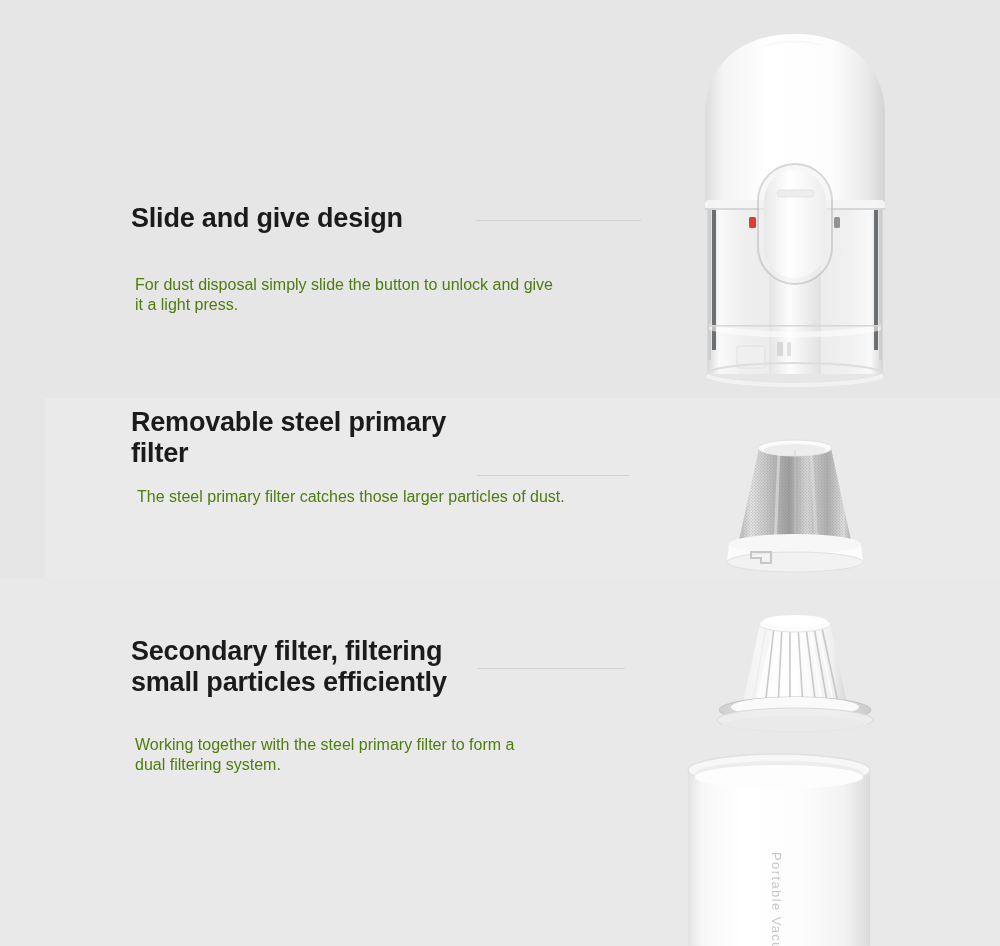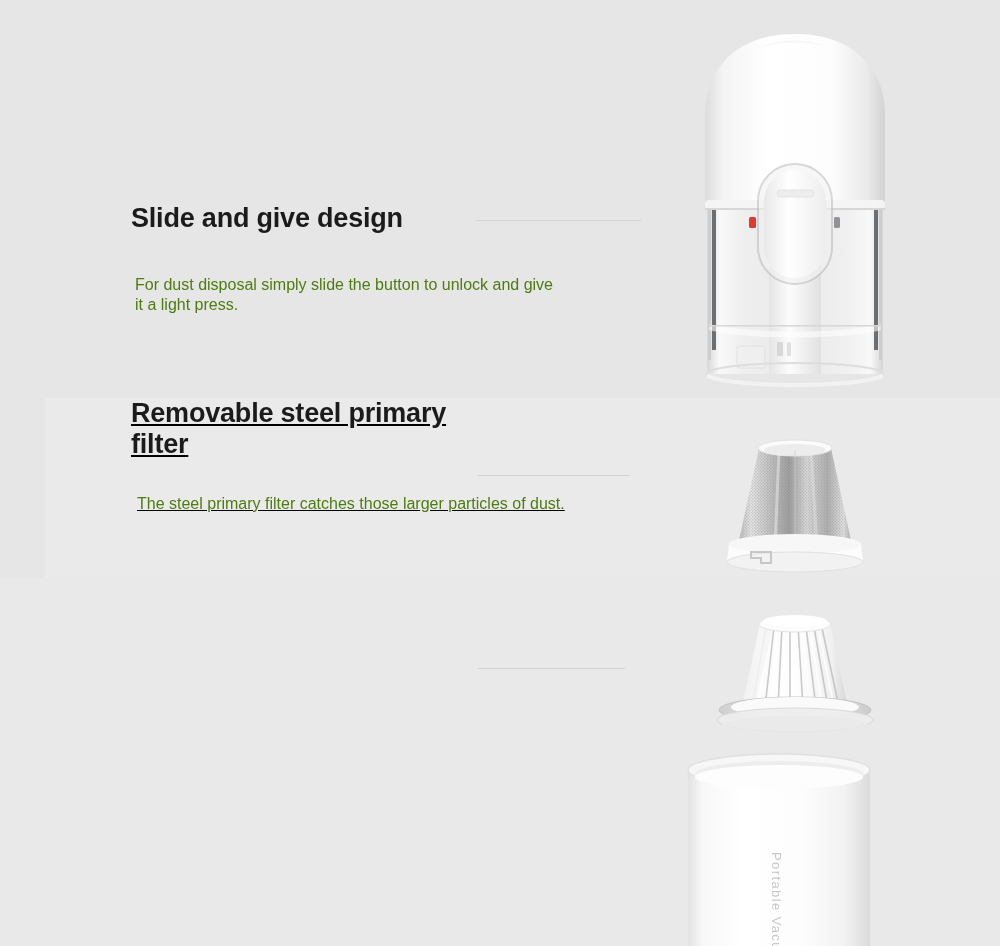--- a/index.html
+++ b/index.html
@@ -71,22 +71,22 @@
     font-size: 16px;
     line-height: 20px;
     font-weight: normal;
     color: #4d7c0f;
     white-space: pre-line;
   }
 
   #feature-1 { top: 203px; }
   #feature-1 .feature-desc { margin-top: 41px; margin-left: 4px; }
 
-  #feature-2 { top: 398px; text-decoration: underline; }
-  #feature-2 .feature-desc { margin-top: 34px; margin-left: 6px; }
+  #feature-2 { top: 407px; }
+  #feature-2 .feature-desc { margin-top: 18px; margin-left: 6px; }
 
   #feature-3 { top: 636px; }
   #feature-3 .feature-desc { margin-top: 37px; margin-left: 4px; }
 
   
   .divider {
     position: absolute;
     height: 1px;
     background: #d2d2d2;
   }
@@ -324,18 +324,24 @@
     <p class="feature-desc">For dust disposal simply slide the button to unlock and give
 it a light press.</p>
   </div>
 
   <div class="feature" id="feature-2">
     <h2 class="feature-title">Removable steel primary
 filter</h2>
     <p class="feature-desc">The steel primary filter catches those larger particles of dust.</p>
   </div>
 
+  <div class="feature" id="feature-3">
+    <h2 class="feature-title">Secondary filter, filtering
+small particles efficiently</h2>
+    <p class="feature-desc">Working together with the steel primary filter to form a
+dual filtering system.</p>
+  </div>
 
   <div class="divider" id="divider-1"></div>
   <div class="divider" id="divider-2"></div>
   <div class="divider" id="divider-3"></div>
 
 </div>
 
 </body></html>

